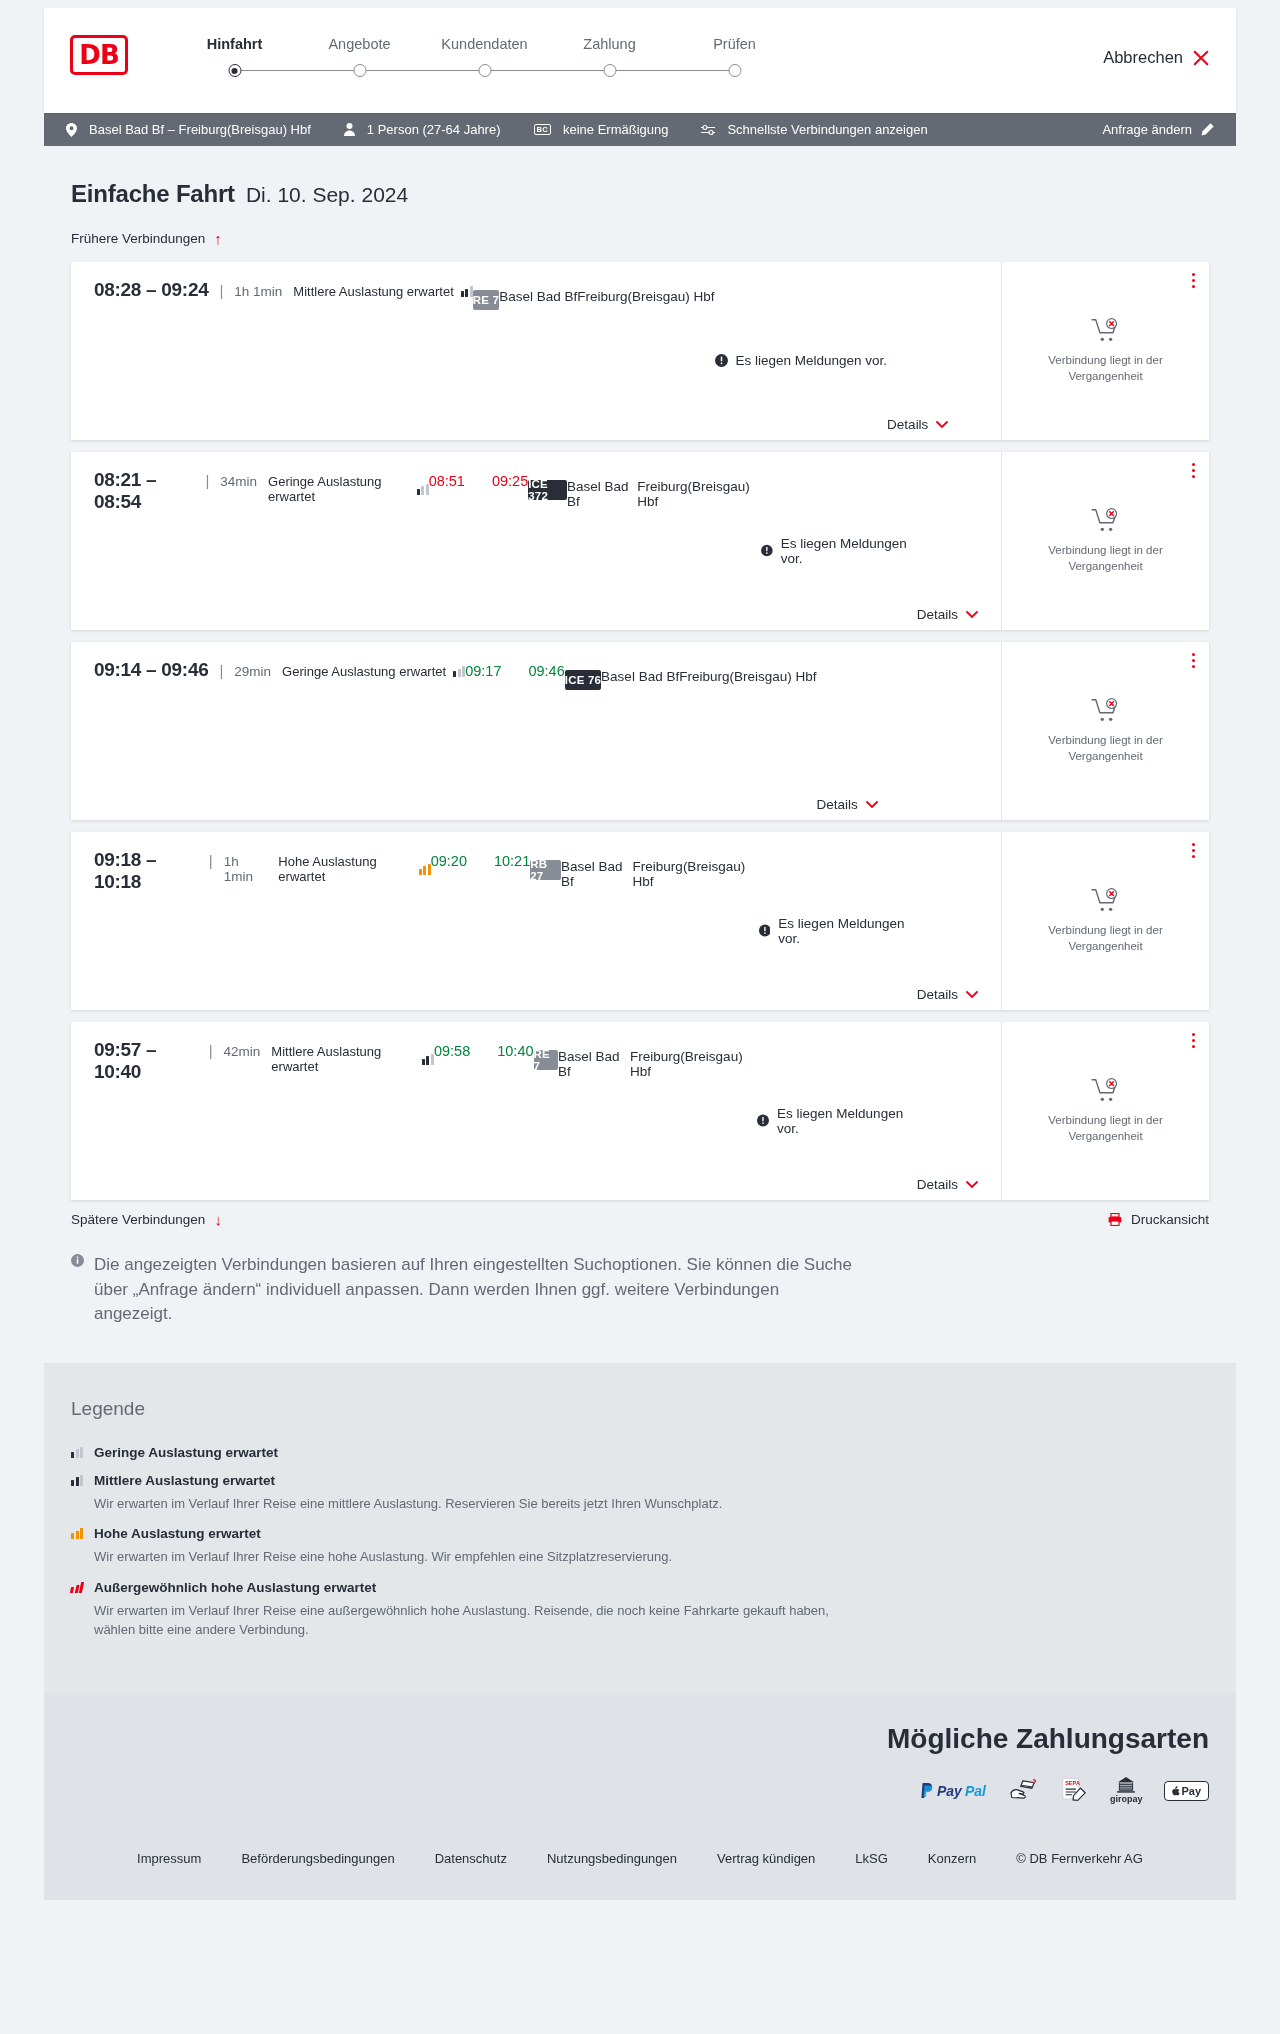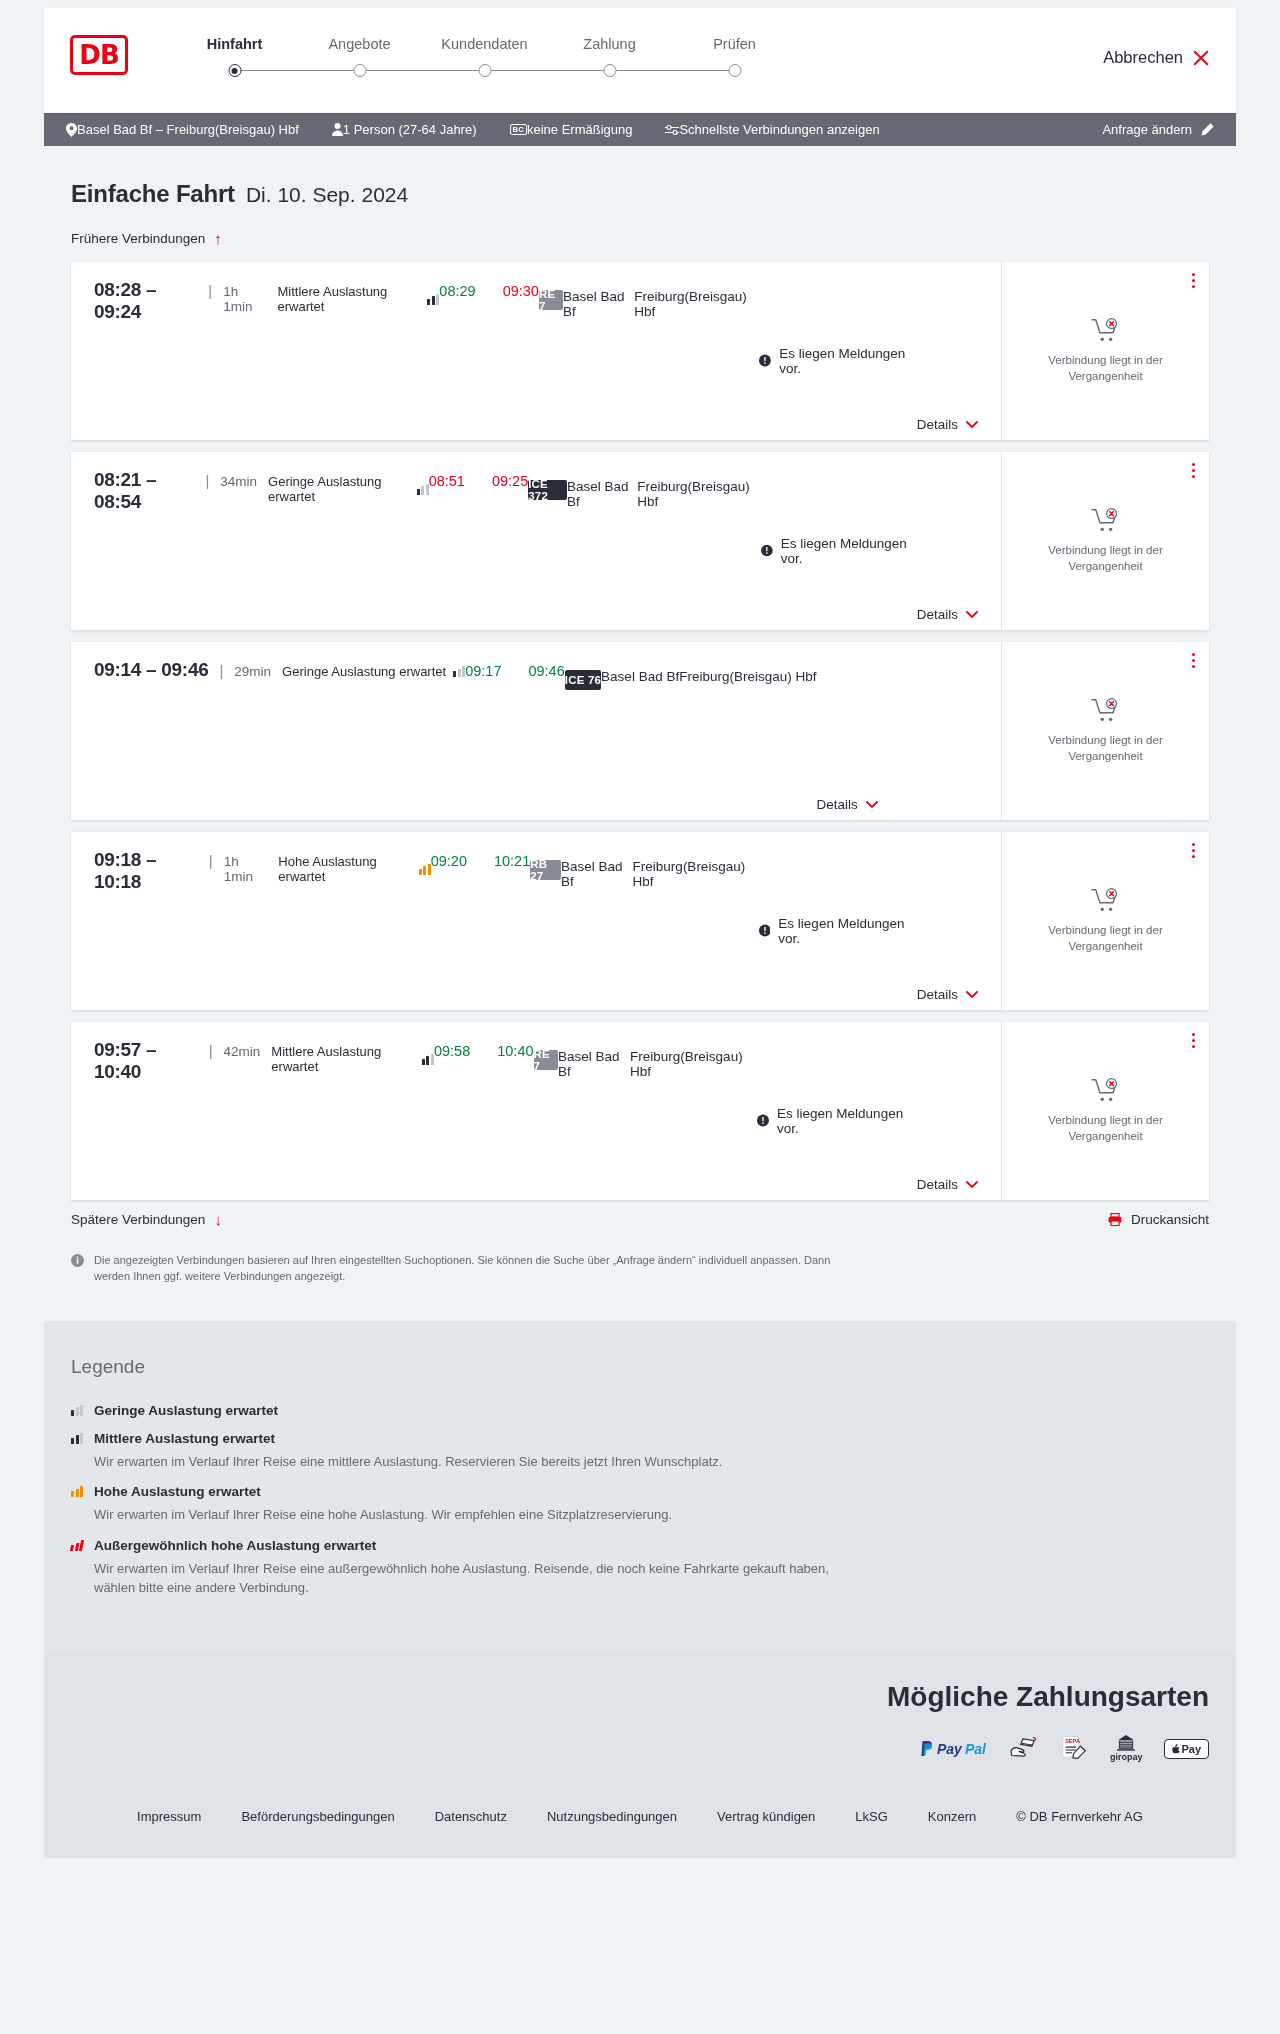--- a/index.html
+++ b/index.html
@@ -90,21 +90,21 @@
   .criteria {
     margin: 0 44px;
     background: #646973;
     color: #fff;
     height: 33px;
     display: flex;
     align-items: center;
     padding: 0 22px;
     font-size: 13px;
   }
-  .crit-item { display: flex; align-items: center; gap: 0; margin-right: 33px; white-space: nowrap; cursor: pointer; }
+  .crit-item { display: flex; align-items: center; gap: 12px; margin-right: 33px; white-space: nowrap; cursor: pointer; }
   .crit-item svg { flex: 0 0 auto; }
   .crit-spacer { flex: 1; }
   .crit-right { display: flex; align-items: center; gap: 9px; cursor: pointer; white-space: nowrap; }
   .bc-badge {
     border: 1px solid #fff; border-radius: 2px;
     font-size: 7.5px; font-weight: 700;
     padding: 1px 2px; line-height: 1;
     letter-spacing: .3px;
   }
 
@@ -173,21 +173,21 @@
   .past-text {
     margin-top: 9px;
     font-size: 11.5px; color: #646973;
     text-align: center; line-height: 1.35;
     max-width: 150px;
   }
 
   
   .below-row { display: flex; align-items: center; margin-top: 11px; }
   .print-link { margin-left: auto; display: inline-flex; align-items: center; gap: 9px; font-size: 13.5px; cursor: pointer; }
-  .info-note { display: flex; gap: 10px; margin-top: 26px; font-size: 11px; color: #646973; line-height: 1.45; max-width: 790px; }
+  .info-note { display: flex; gap: 10px; margin-top: 26px; font-size: 17px; color: #646973; line-height: 1.45; max-width: 790px; }
   .info-note .ico { flex: 0 0 auto; margin-top: 1px; }
 
   
   .legend-sec { margin: 0 44px; background: #e3e7ea; padding: 35px 27px 40px 27px; }
   .legend-title { font-size: 19px; color: #646973; margin-bottom: 25px; }
   .legend-item { margin-bottom: 13px; }
   .legend-head { display: flex; align-items: center; gap: 11px; font-size: 13.5px; font-weight: 700; color: #282d37; }
   .legend-desc { font-size: 13px; color: #646973; margin-top: 6px; margin-left: 23px; line-height: 1.5; max-width: 760px; }
 
   
@@ -333,24 +333,20 @@
               <span class="pipe">|</span>
               <span class="dur">1h 1min</span>
               <span class="util">
                 <span>Mittlere Auslastung erwartet</span>
                 <span class="meter mid">
                   <i></i>
                   <i></i>
                   <i></i>
                 </span>
               </span>
-            </div>
-            <div class="actual-row">
-              <span class="t-green">08:29</span>
-              <span class="t-red">09:30</span>
             </div>
             <div class="train-bar bar-regional">RE 7</div>
             <div class="stops-row">
               <span>Basel Bad Bf</span>
               <span>Freiburg(Breisgau) Hbf</span>
             </div>
             <div class="msg-row">
               <svg width="13" height="13" viewBox="0 0 14 14">
                 <circle cx="7" cy="7" r="7" fill="#282d37"></circle>
                 <rect x="6.2" y="2.8" width="1.6" height="5" fill="#fff"></rect>

